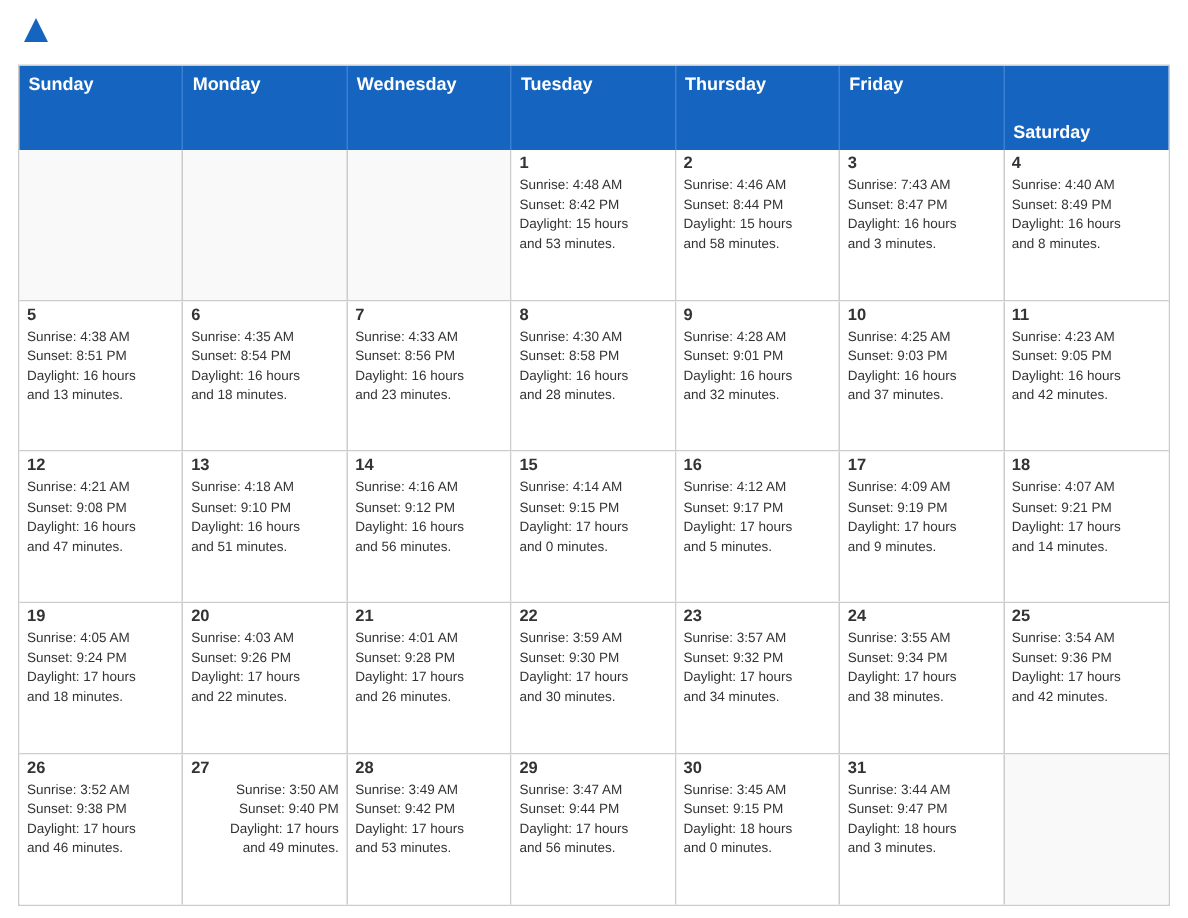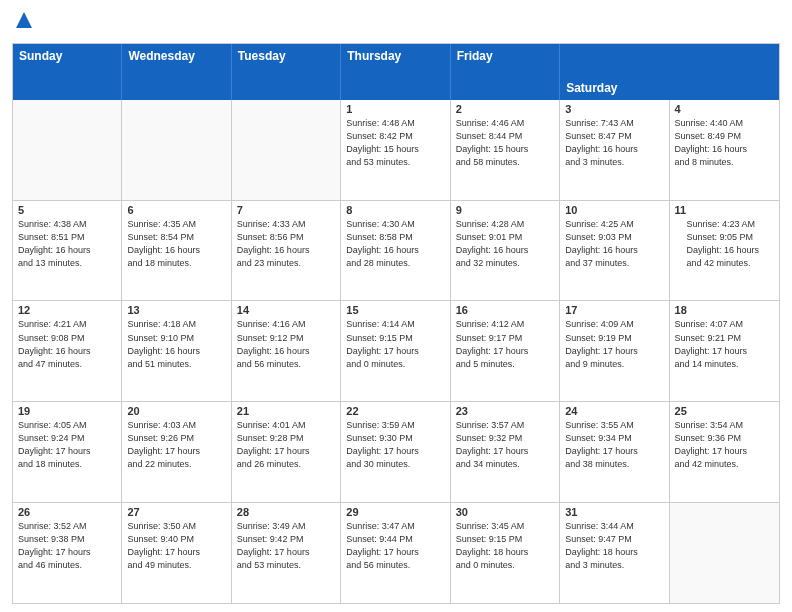--- a/index.html
+++ b/index.html
@@ -127,20 +127,21 @@
     </div>
     <div class="title-block">
       <div class="main-title"></div>
       <div class="subtitle"></div>
     </div>
   </div>
 
   <div class="calendar">
     <div class="cal-header-row">
     <div class="cal-header-cell">Sunday</div>
+        <div class="cal-header-cell">Monday</div>
         <div class="cal-header-cell">Wednesday</div>
         <div class="cal-header-cell">Tuesday</div>
         <div class="cal-header-cell">Thursday</div>
         <div class="cal-header-cell">Friday</div>
         <div class="cal-header-cell">Saturday</div>
       </div>
     <div class="cal-body">
     <div class="cal-week">
           <div class="cal-cell empty"></div>
           <div class="cal-cell empty"></div>
@@ -212,21 +213,21 @@
           </div>
           <div class="cal-cell">
             <span class="day-num">10</span>
             <div class="cell-text" style="white-space: pre-line;">Sunrise: 4:25 AM
 Sunset: 9:03 PM
 Daylight: 16 hours
 and 37 minutes.</div>
           </div>
           <div class="cal-cell">
             <span class="day-num">11</span>
-            <div class="cell-text" style="white-space: pre-line; margin-left: 12px;">Sunrise: 4:23 AM
+            <div class="cell-text" style="white-space: pre-line;">Sunrise: 4:23 AM
 Sunset: 9:05 PM
 Daylight: 16 hours
 and 42 minutes.</div>
           </div>
         </div>
         <div class="cal-week">
           <div class="cal-cell">
             <span class="day-num">12</span>
             <div class="cell-text" style="white-space: pre-line;">Sunrise: 4:21 AM
 Sunset: 9:08 PM
@@ -330,21 +331,21 @@
         <div class="cal-week">
           <div class="cal-cell">
             <span class="day-num">26</span>
             <div class="cell-text" style="white-space: pre-line;">Sunrise: 3:52 AM
 Sunset: 9:38 PM
 Daylight: 17 hours
 and 46 minutes.</div>
           </div>
           <div class="cal-cell">
             <span class="day-num">27</span>
-            <div class="cell-text" style="white-space: pre-line;">Sunrise: 3:50 AM
+            <div class="cell-text" style="white-space: pre-line; text-align: right;">Sunrise: 3:50 AM
 Sunset: 9:40 PM
 Daylight: 17 hours
 and 49 minutes.</div>
           </div>
           <div class="cal-cell">
             <span class="day-num">28</span>
             <div class="cell-text" style="white-space: pre-line;">Sunrise: 3:49 AM
 Sunset: 9:42 PM
 Daylight: 17 hours
 and 53 minutes.</div>

